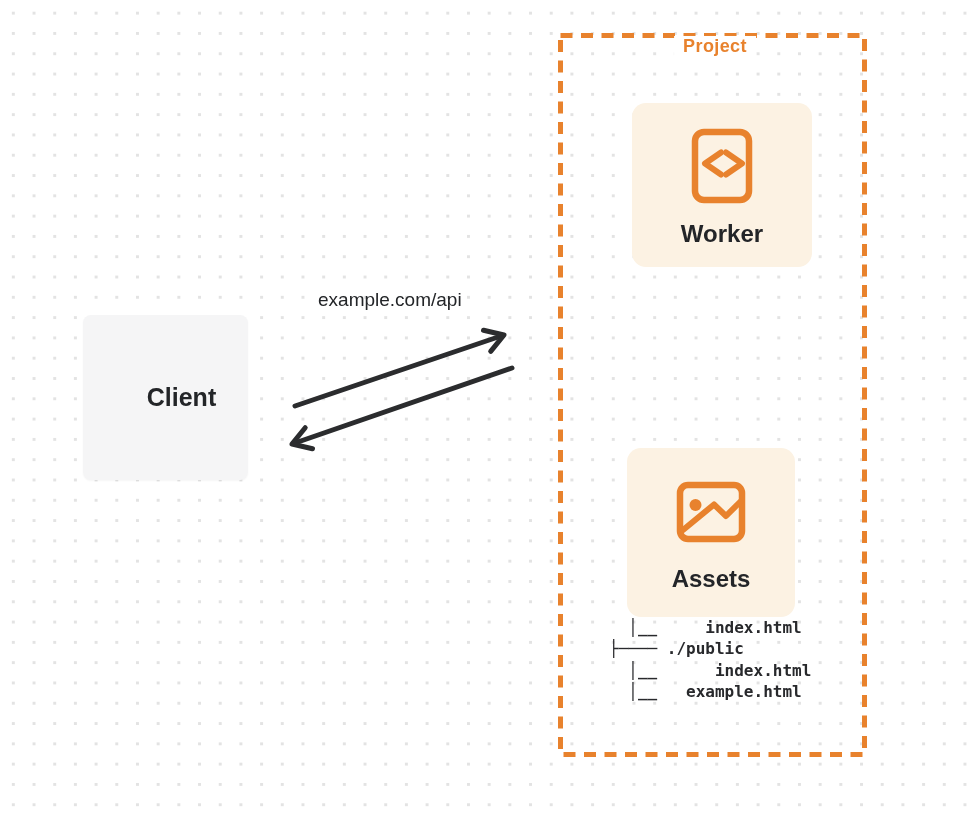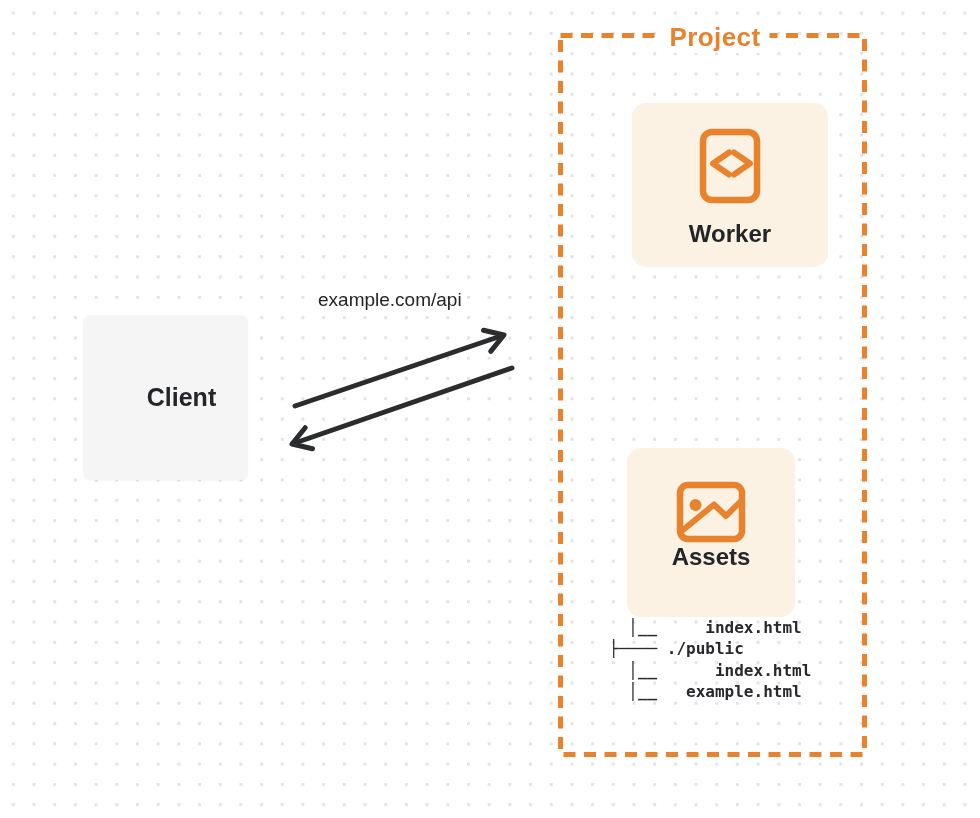--- a/index.html
+++ b/index.html
@@ -7,35 +7,35 @@
     position:relative; width:980px; height:818px; overflow:hidden;
     background-color:#ffffff;
     background-image: radial-gradient(circle, #E3E3E3 1.6px, rgba(0,0,0,0) 1.8px);
     background-size: 20.7px 20.3px;
     background-position: 3px 3px;
     font-family:"Liberation Sans", sans-serif;
   }
   svg.overlay { position:absolute; left:0; top:0; width:980px; height:818px; pointer-events:none; }
 
   .project-label {
-    position:absolute; left:715px; top:22px; transform:translateX(-50%);
+    position:absolute; left:715px; top:36px; transform:translateX(-50%);
     background:#ffffff; padding:0 9px;
-    font-size:26px; font-weight:700; color:#E8822D; letter-spacing:0.4px;
+    font-size:18px; font-weight:700; color:#E8822D; letter-spacing:0.4px;
     white-space:nowrap;
   }
 
   .card { position:absolute; display:flex; flex-direction:column; align-items:center; box-sizing:border-box; }
-  .card-worker { left:632px; top:103px; width:196px; height:164px; background:#FCF2E3; border-radius:14px; padding-top:25px; }
+  .card-worker { left:632px; top:103px; width:180px; height:164px; background:#FCF2E3; border-radius:14px; padding-top:25px; }
   .card-assets { left:627px; top:448px; width:168px; height:169px; background:#FCF2E3; border-radius:14px; padding-top:33px; }
   .card-client { left:83px;  top:315px; width:165px; height:165px; background:#F5F5F6; border-radius:8px;
                  justify-content:center; box-shadow:0 1px 2px rgba(0,0,0,0.04); }
 
   .node-label { font-size:24px; font-weight:700; color:#232528; }
   .card-worker .node-label { margin-top:16px; }
-  .card-assets .node-label { }
+  .card-assets .node-label { margin-top:22px; }
   .card-client .node-label { font-size:25px;margin-left:32px; }
 
   .request-label {
     position:absolute; left:318px; top:289px;
     font-size:19px; font-weight:400; color:#232528; white-space:nowrap;
   }
 
   pre.file-tree {
     position:absolute; left:609px; top:617px; margin:0;
     font-family:"DejaVu Sans Mono", monospace;

